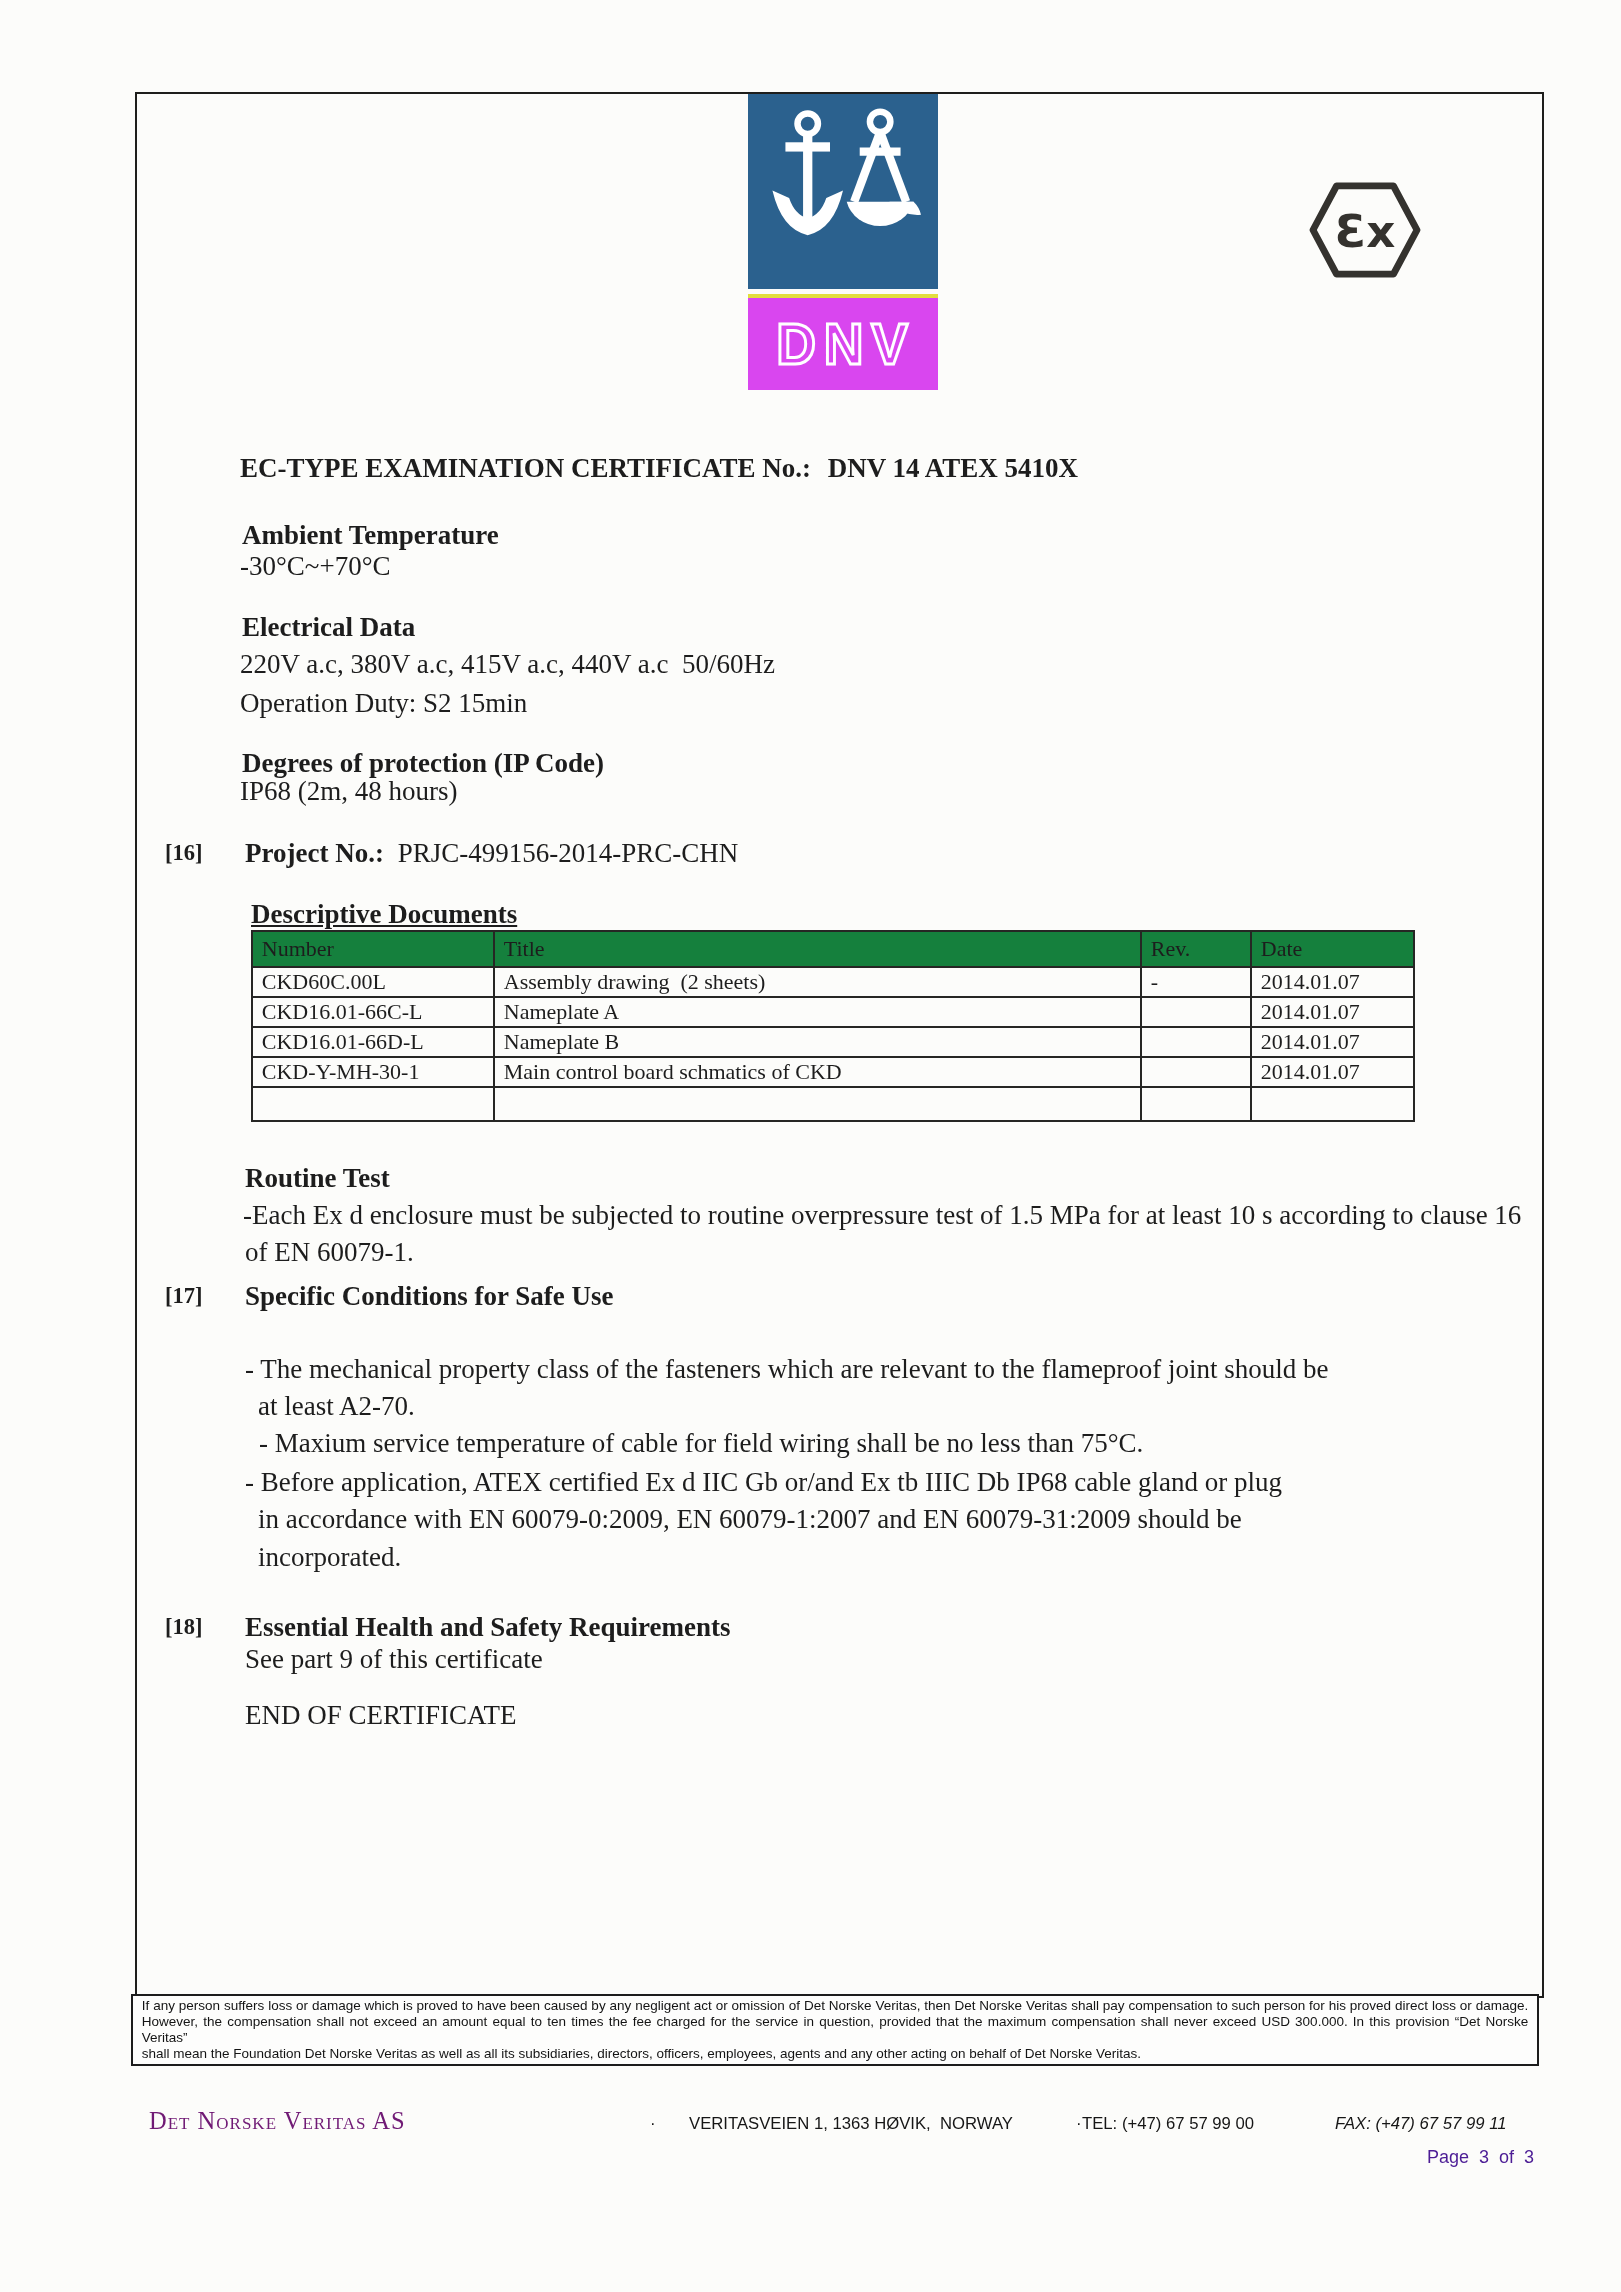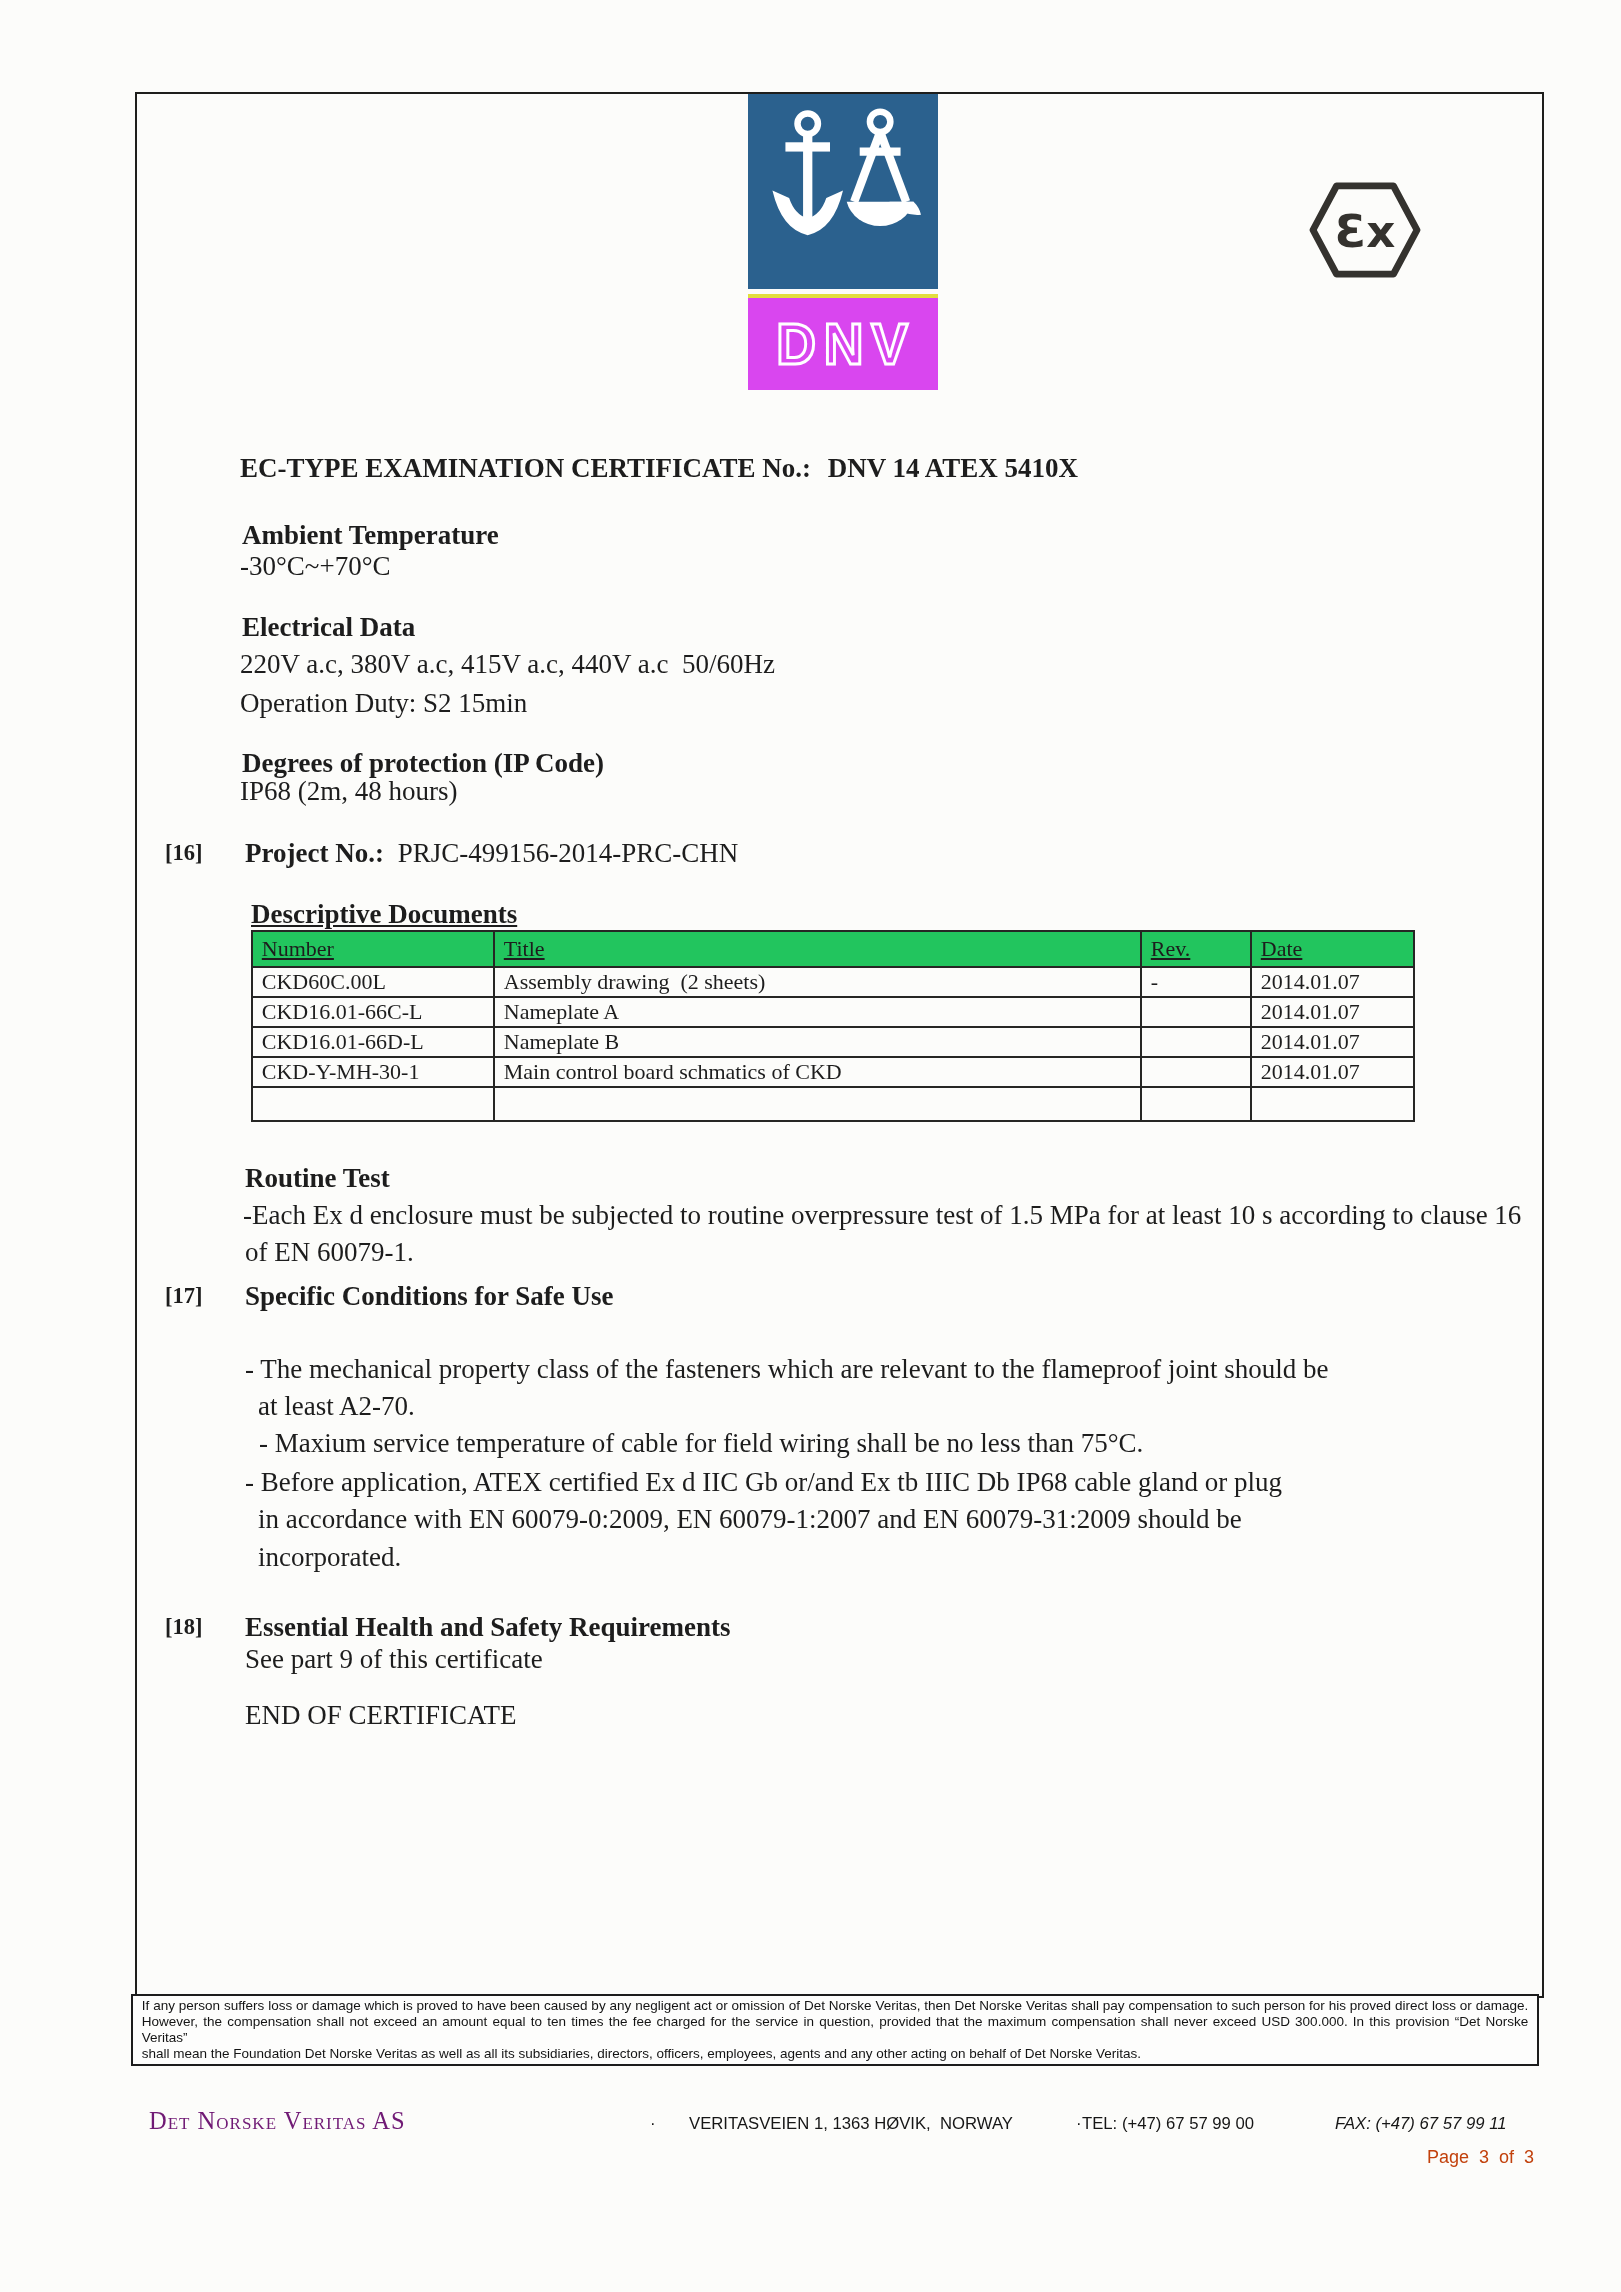--- a/index.html
+++ b/index.html
@@ -38,21 +38,21 @@
   .doc-table{
     position:absolute;left:251px;top:930px;width:1163px;
     border-collapse:collapse;table-layout:fixed;
     font-size:22px;
   }
   .doc-table td,.doc-table th{
     border:2px solid #262624;
     padding:0 0 0 8.8px;text-align:left;vertical-align:middle;
     font-weight:normal;white-space:pre;overflow:hidden;
   }
-  .doc-table thead th{height:34px;border-bottom:2.9px solid #262624;background:#22c55e;text-decoration:underline;}
+  .doc-table thead th{height:34px;border-bottom:2.9px solid #262624;background:#15803d;}
   .doc-table tbody td{height:28px;}
   .doc-table tbody tr.empty-row td{height:32px;}
   
   .disclaimer{
     position:absolute;left:131px;top:1994px;width:1408px;height:72px;
     border:2.9px solid #1c1c1c;background:#fdfdfc;
     font-family:"Liberation Sans","DejaVu Sans",sans-serif;
     font-size:13.5px;line-height:16px;color:#141414;
     padding:2px 8.8px 0 8.8px;box-sizing:border-box;
   }
@@ -64,21 +64,21 @@
     font-variant:small-caps;font-size:24.5px;letter-spacing:1px;color:#701a75;white-space:pre;
   }
   .fsans{
     position:absolute;top:2114px;
     font-family:"Liberation Sans","DejaVu Sans",sans-serif;
     font-size:16.7px;color:#161616;white-space:pre;
   }
   .page-num{
     position:absolute;left:1328px;top:2147px;width:206px;text-align:right;
     font-family:"Liberation Sans","DejaVu Sans",sans-serif;
-    font-size:18px;color:#c2410c;white-space:pre;
+    font-size:18px;color:#4c1d95;white-space:pre;
   }
 </style>
 </head>
 <body>
 
 <div class="page">
 
   <div class="main-border"></div>
 
   <div class="logo-blue">

